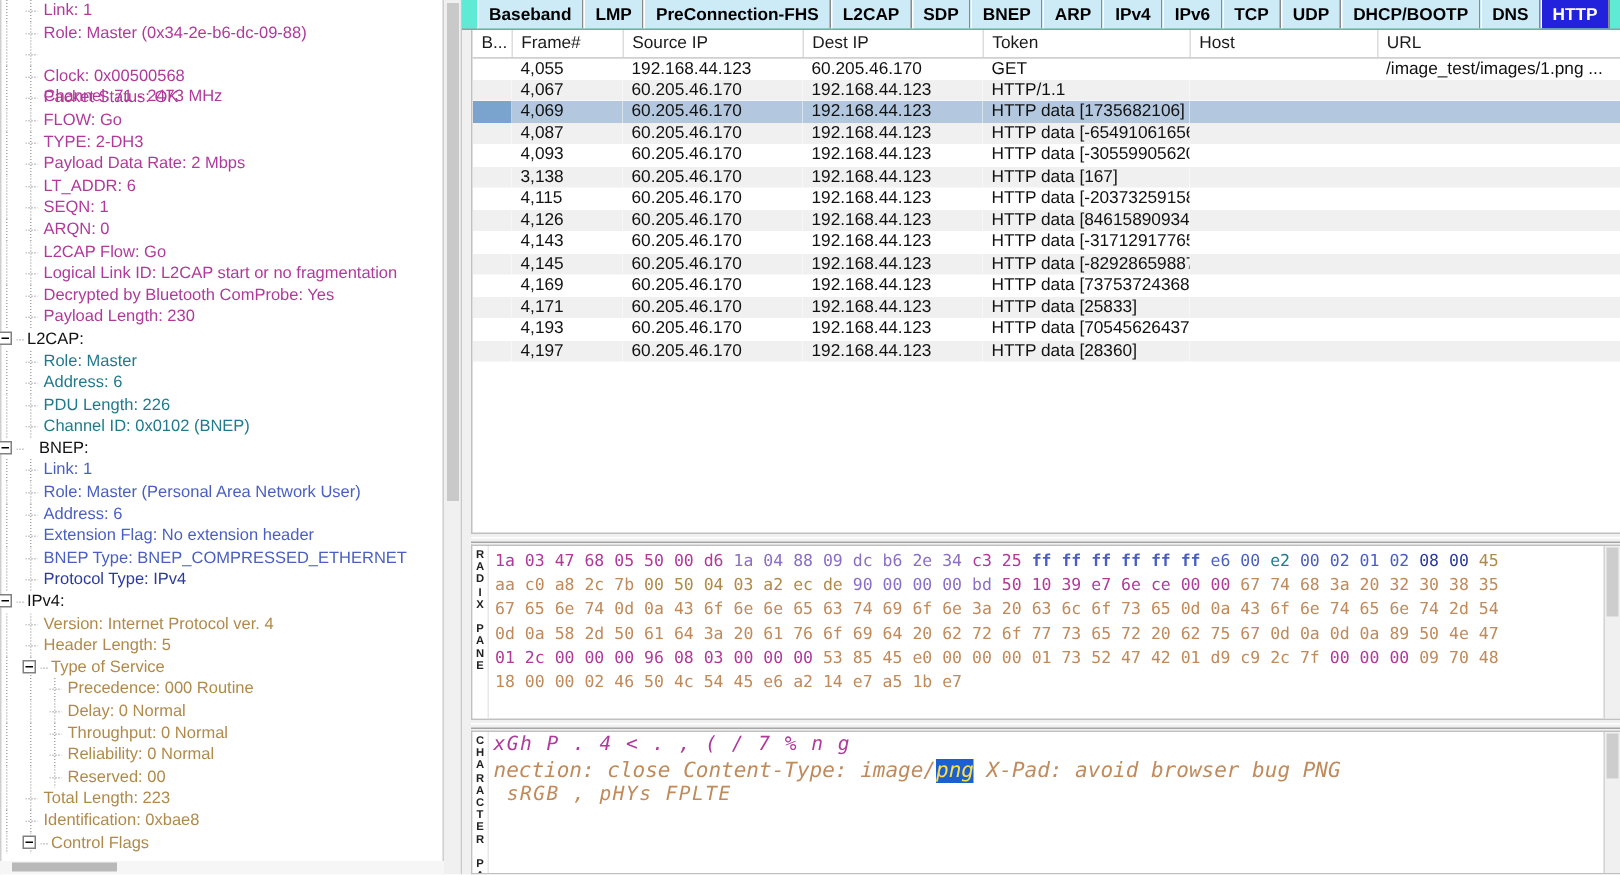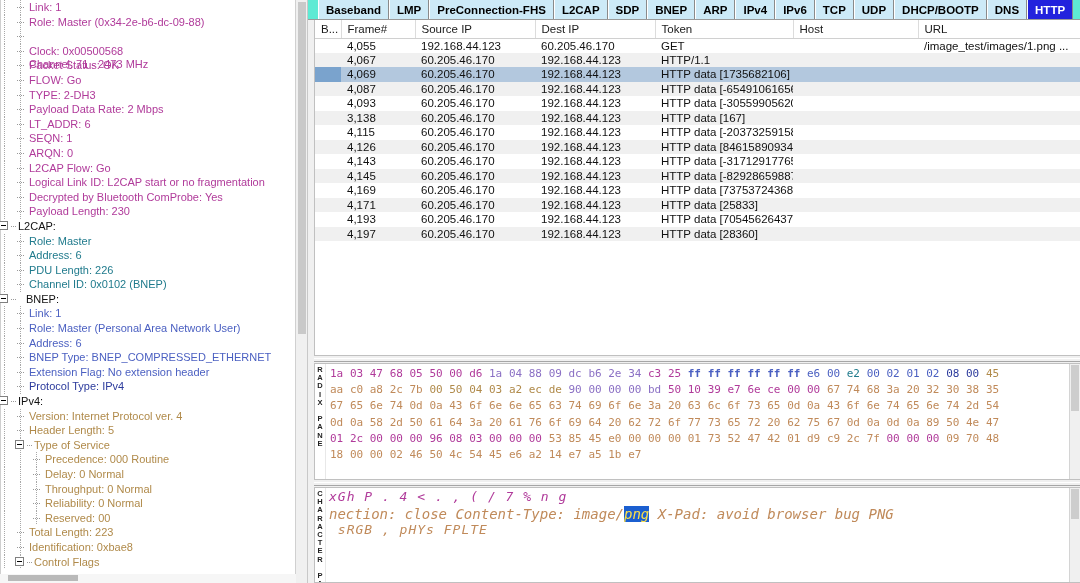--- a/index.html
+++ b/index.html
@@ -386,27 +386,27 @@
         <div class="tnode">
           <div class="guide" style="left: 2px;"></div>
           <div class="guide" style="left: 18px;"></div>
           <div class="dash" style="left: 15px; width: 8px;"></div>
           <span class="lbl" style="position: absolute; left: 27px; color: rgb(74, 95, 193);">Address: 6</span>
         </div>
         <div class="tnode">
           <div class="guide" style="left: 2px;"></div>
           <div class="guide" style="left: 18px;"></div>
           <div class="dash" style="left: 15px; width: 8px;"></div>
+          <span class="lbl" style="position: absolute; left: 27px; color: rgb(74, 95, 193);">Extension Flag: No extension header</span>
+        </div>
+        <div class="tnode">
+          <div class="guide" style="left: 2px;"></div>
+          <div class="guide" style="left: 18px;"></div>
+          <div class="dash" style="left: 15px; width: 8px;"></div>
           <span class="lbl" style="position: absolute; left: 27px; color: rgb(74, 95, 193);">BNEP Type: BNEP_COMPRESSED_ETHERNET</span>
-        </div>
-        <div class="tnode">
-          <div class="guide" style="left: 2px;"></div>
-          <div class="guide" style="left: 18px;"></div>
-          <div class="dash" style="left: 15px; width: 8px;"></div>
-          <span class="lbl" style="position: absolute; left: 27px; color: rgb(74, 95, 193);">Extension Flag: No extension header</span>
         </div>
         <div class="tnode">
           <div class="guide" style="left: 2px;"></div>
           <div class="guide" style="left: 18px;"></div>
           <div class="dash" style="left: 15px; width: 8px;"></div>
           <span class="lbl" style="position: absolute; left: 27px; color: rgb(43, 58, 156);">Protocol Type: IPv4</span>
         </div>
         <div class="tnode">
           <div class="tw" style="left: -3px;"></div>
           <div class="dash" style="left: 9px; width: 5px;"></div>

